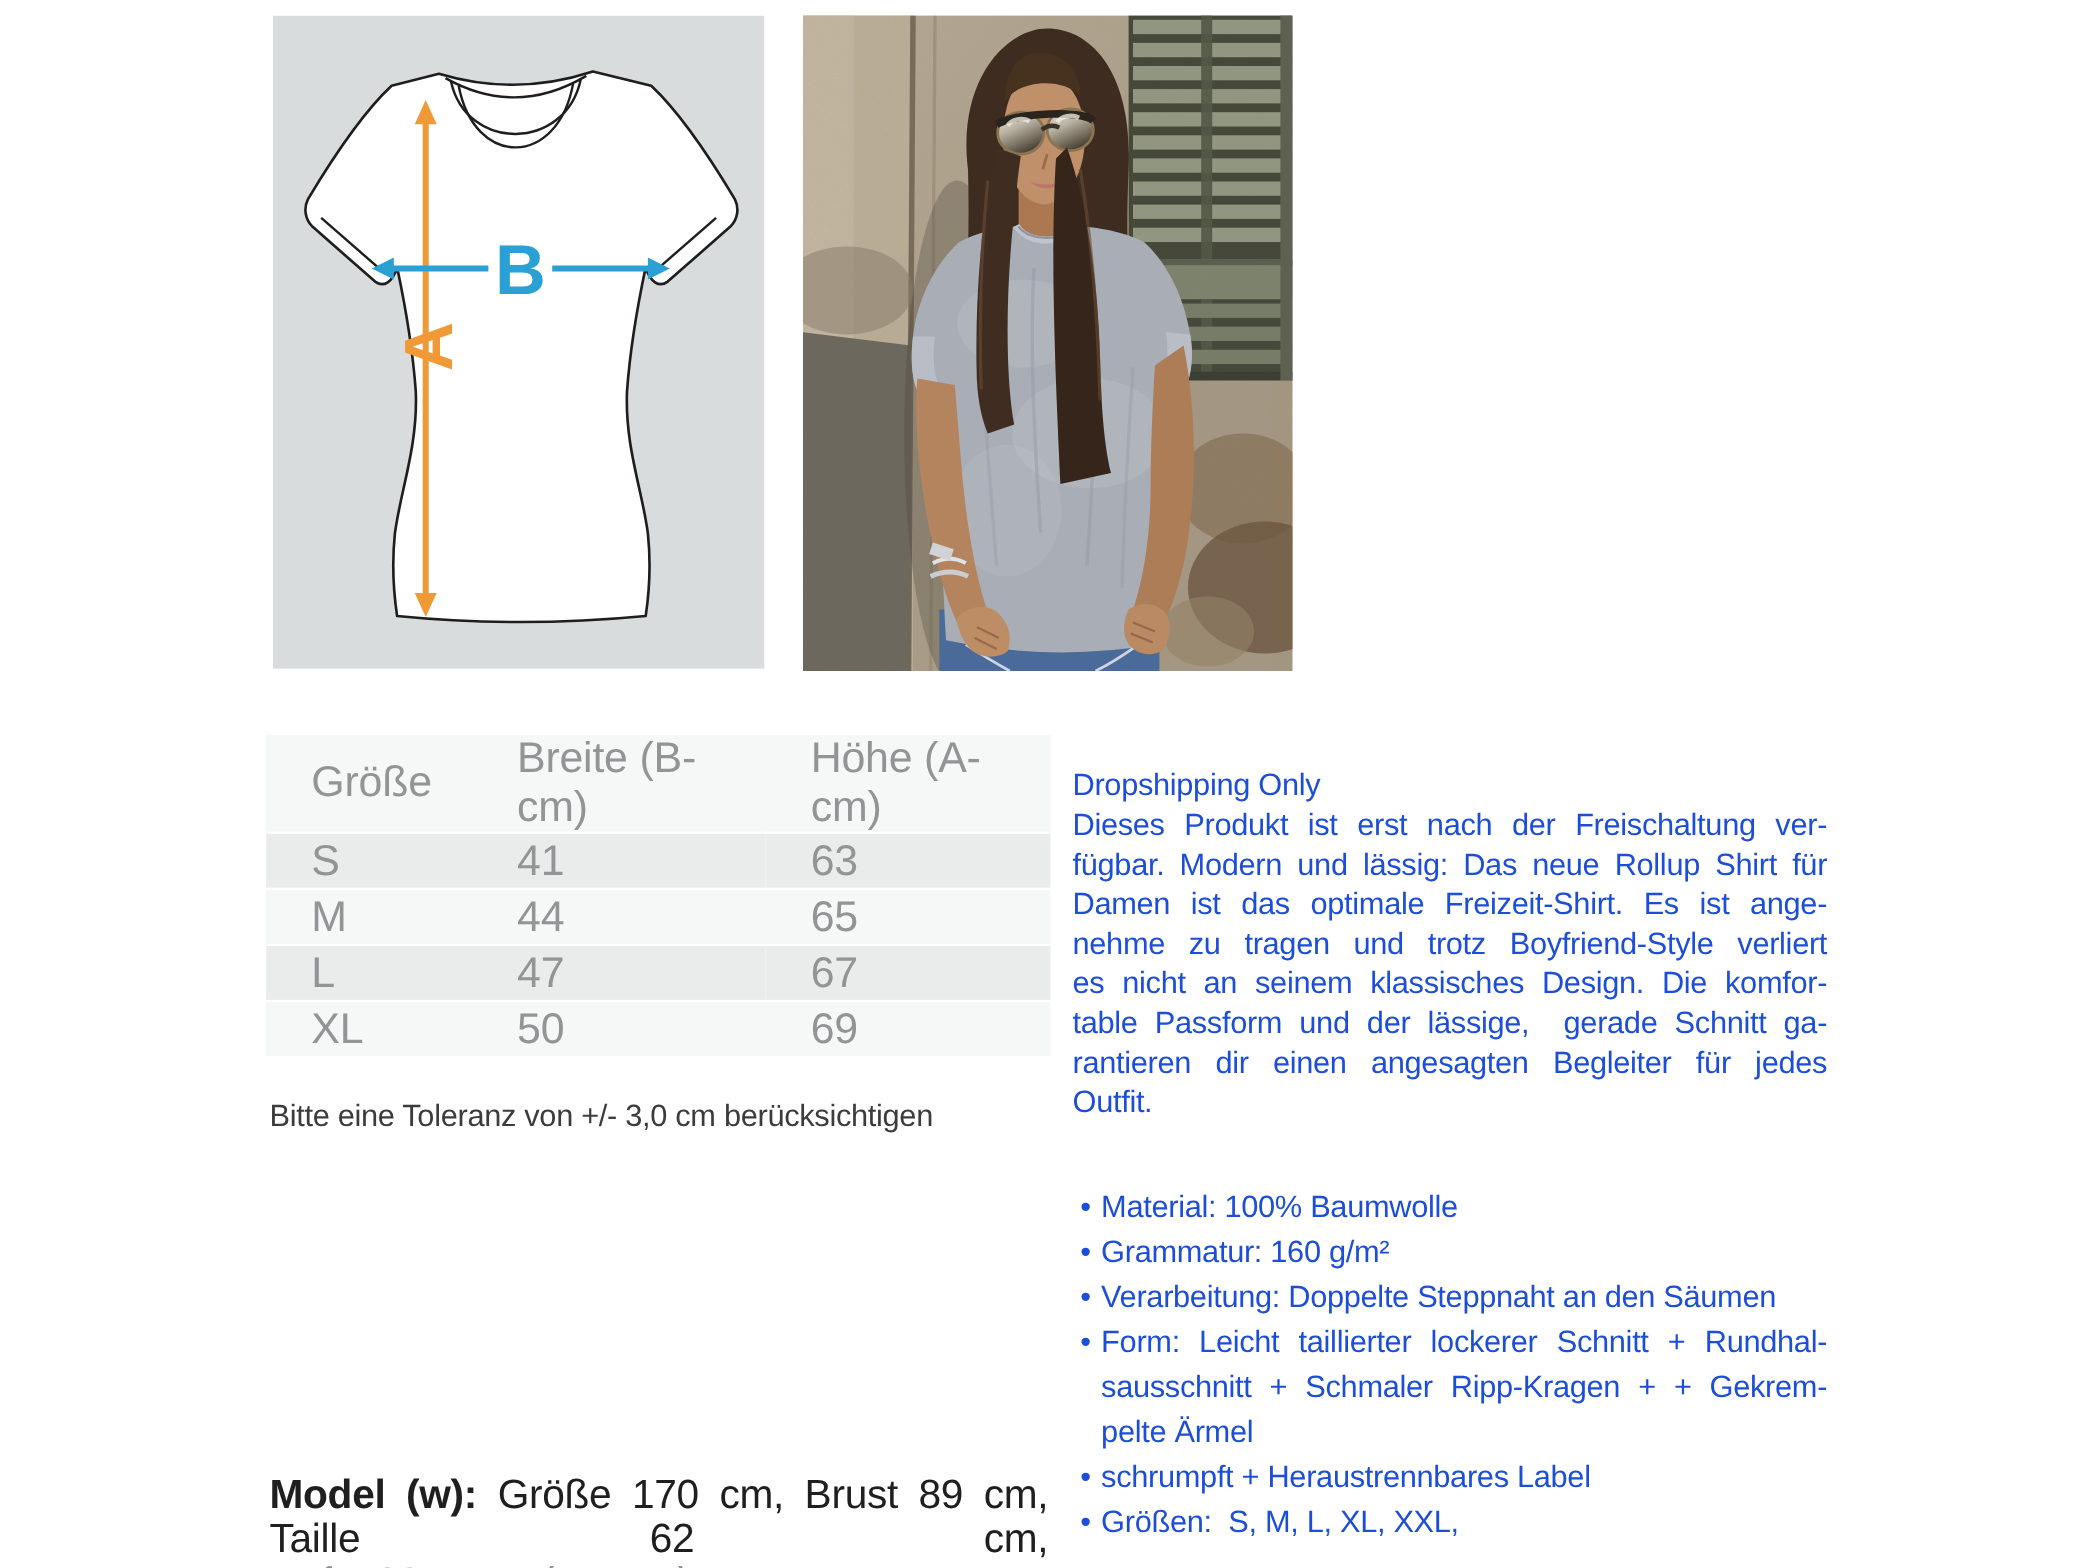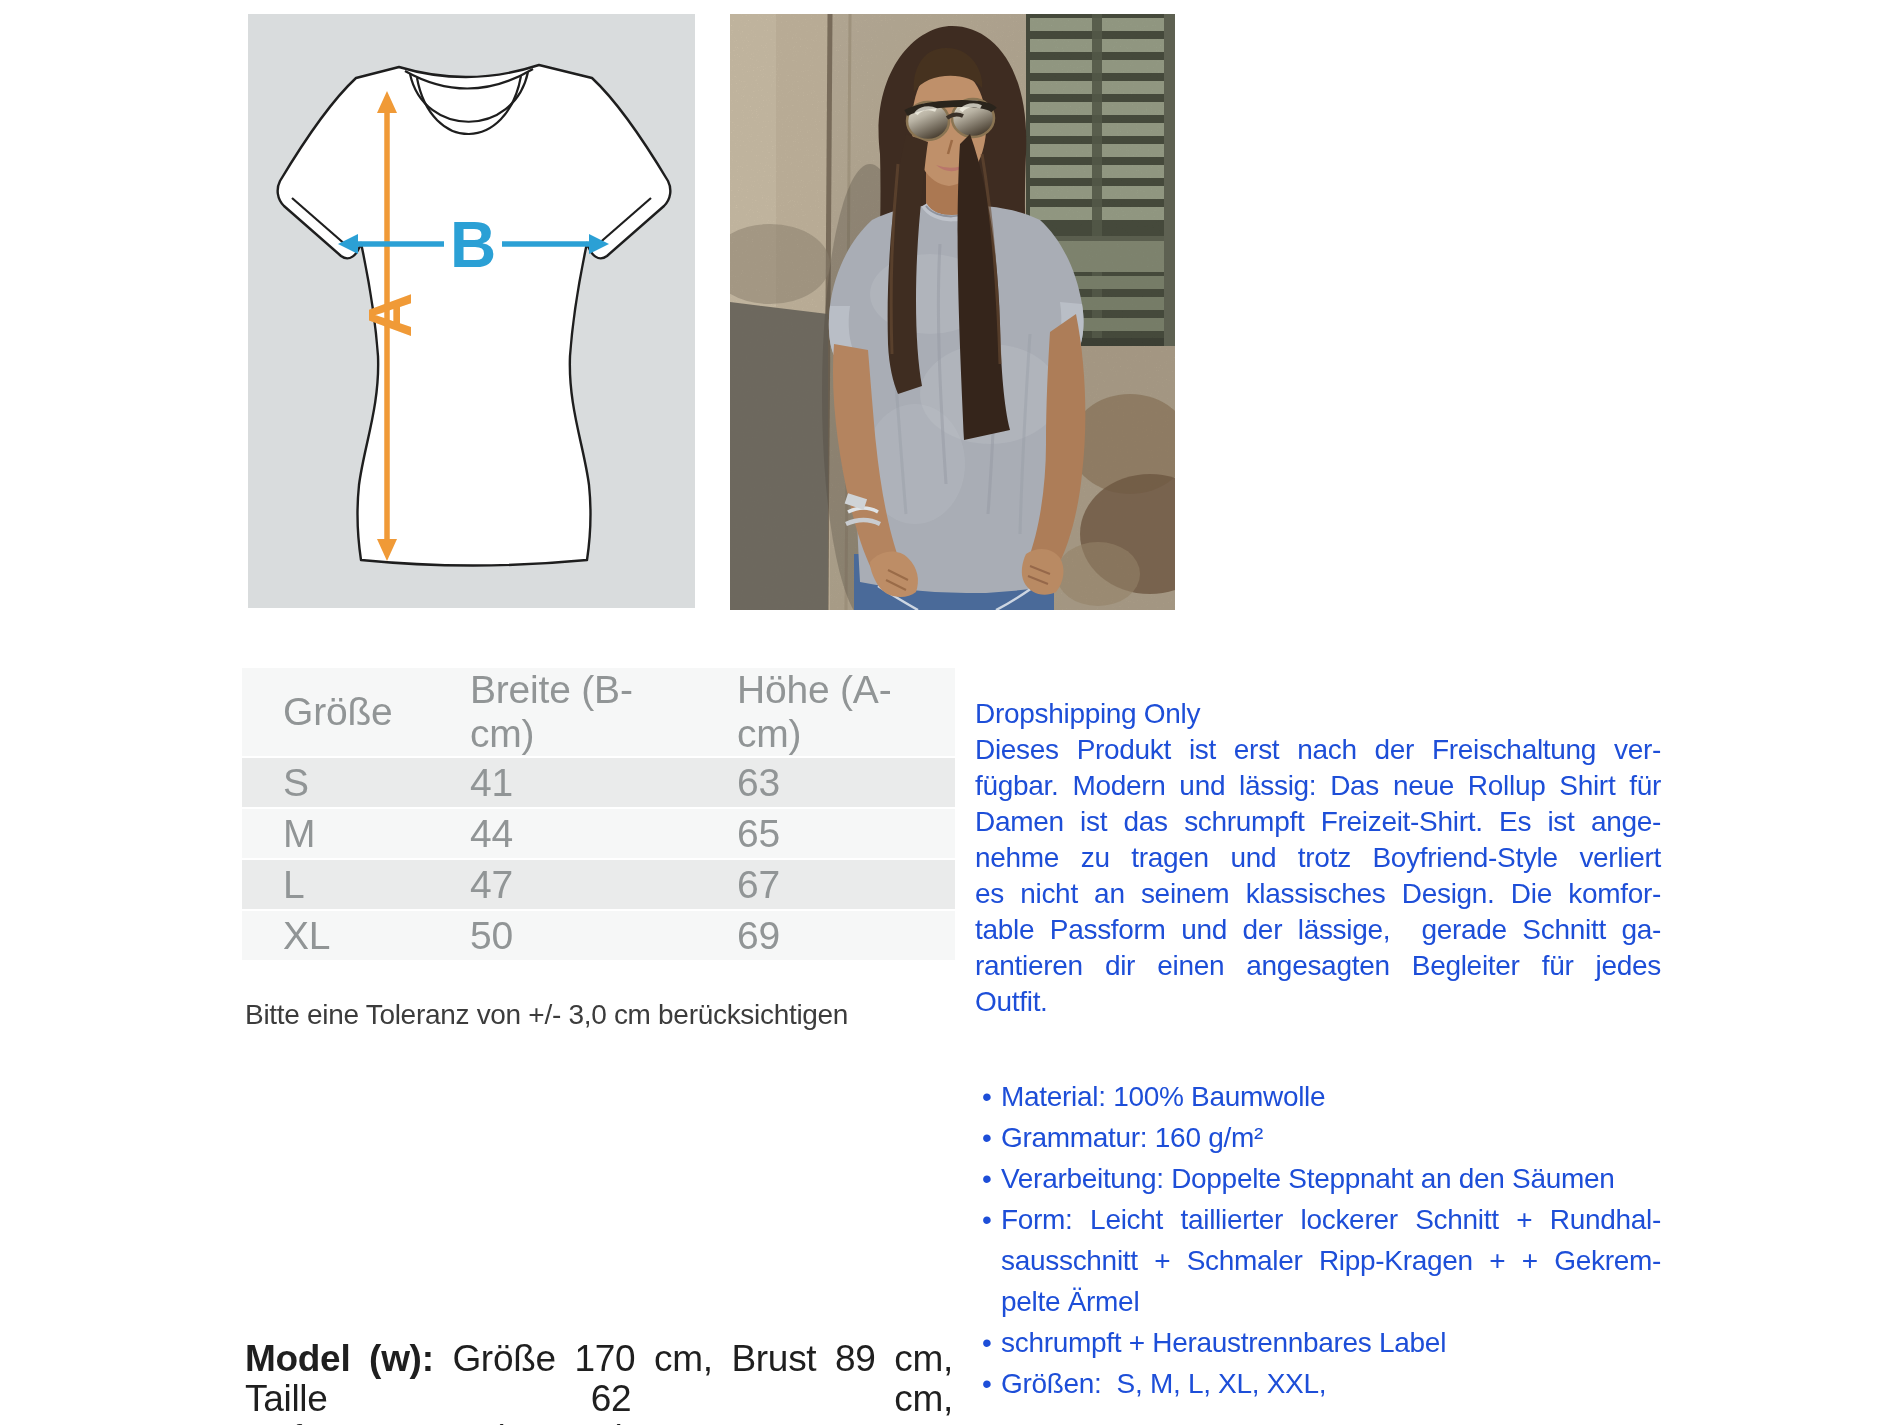--- a/index.html
+++ b/index.html
@@ -264,21 +264,21 @@
 <div class="abs" id="model-info">
   <div class="jl"><span class="bold">Model (w):</span> <span>Größe 170 cm, Brust 89 cm, Taille 62 cm,</span></div>
   <div>Hüfte 88,5 cm, (trägt M)</div>
 </div>
 
 <div class="abs" id="description">
   <div class="desc-head">Dropshipping Only</div>
   <div>
     <div class="dline jl">Dieses Produkt ist erst nach der Freischaltung ver-</div>
     <div class="dline jl">fügbar. Modern und lässig: Das neue Rollup Shirt für</div>
-    <div class="dline jl">Damen ist das schrumpft Freizeit-Shirt. Es ist ange-</div>
+    <div class="dline jl">Damen ist das optimale Freizeit-Shirt. Es ist ange-</div>
     <div class="dline jl">nehme zu tragen und trotz Boyfriend-Style verliert</div>
     <div class="dline jl">es nicht an seinem klassisches Design. Die komfor-</div>
     <div class="dline jl">table Passform und der lässige,&nbsp; gerade Schnitt ga-</div>
     <div class="dline jl">rantieren dir einen angesagten Begleiter für jedes</div>
     <div class="dline">Outfit.</div>
   </div>
 
   <div id="bullet-list">
     <div class="bullet">
       <div class="bline"><span class="dot">•</span><span>Material: 100% Baumwolle</span></div>

